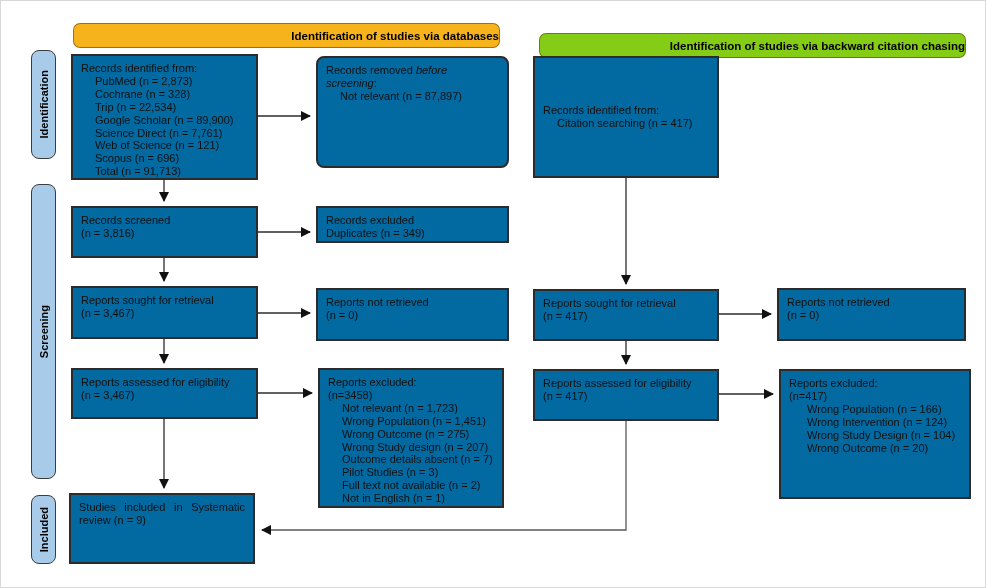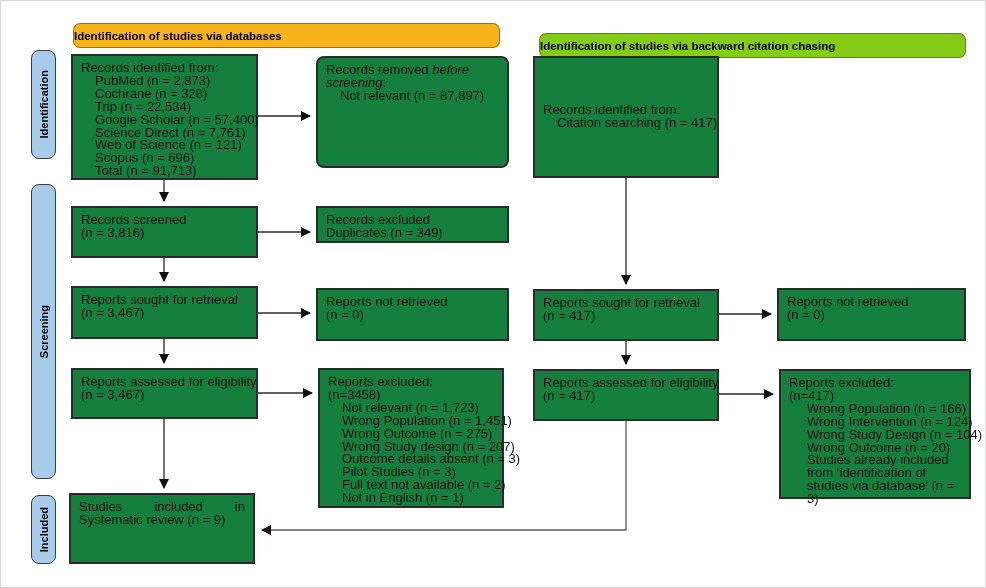--- a/index.html
+++ b/index.html
@@ -4,35 +4,35 @@
 <style>
   html,body{margin:0;padding:0;background:#fff;}
   #canvas{
     position:relative;width:986px;height:588px;background:#ffffff;
     font-family:"Liberation Sans","DejaVu Sans",sans-serif;color:#111;
     border:1px solid #d8d8d8;box-sizing:border-box;overflow:hidden;
   }
   .banner{
     position:absolute;height:23px;border-radius:7px;
     border:1px solid rgba(90,60,0,.55);
-    display:flex;align-items:center;justify-content:flex-start;
+    display:flex;align-items:center;justify-content:flex-end;
     font-size:11.5px;font-weight:bold;color:#000;
   }
   .sidebar{
     position:absolute;width:25px;border-radius:8px;
     border:1.5px solid #3c3c3c;box-sizing:border-box;
     display:flex;align-items:center;justify-content:center;
   }
   .sidebar span{
     writing-mode:vertical-rl;transform:rotate(180deg);
     font-size:11px;font-weight:bold;color:#000;white-space:nowrap;
   }
   .box{
-    position:absolute;background:#15803d;border:2px solid #2b2b2b;
-    box-sizing:border-box;padding:6px 8px;font-size:13px;line-height:12.9px;
+    position:absolute;background:#0369a1;border:2px solid #2b2b2b;
+    box-sizing:border-box;padding:6px 8px;font-size:11px;line-height:12.9px;
   }
   .box .line{white-space:nowrap;}
   .box .wrap{white-space:normal;}
   .indent{padding-left:14px;}
   .indent-lg{padding-left:18px;}
   .vcenter{display:flex;flex-direction:column;justify-content:center;}
   .it{font-style:italic;}
   .removed-text{max-width:158px;white-space:normal;}
   .justify{text-align:justify;}
   #arrows{position:absolute;left:0;top:0;width:986px;height:588px;pointer-events:none;}
@@ -80,21 +80,21 @@
   </div>
   <div class="sidebar" style="left: 30px; top: 494px; height: 69px; background-color: rgb(169, 203, 234);">
     <span>Included</span>
   </div>
 
   <div class="box" style="left:70px;top:53px;width:187px;height:126px;">
     <div class="line">Records identified from:</div>
     <div class="line indent">PubMed (n = 2,873)</div>
     <div class="line indent">Cochrane (n = 328)</div>
     <div class="line indent">Trip (n = 22,534)</div>
-    <div class="line indent">Google Scholar (n = 57,400)</div>
+    <div class="line indent">Google Scholar (n = 89,900)</div>
     <div class="line indent">Science Direct (n = 7,761)</div>
     <div class="line indent">Web of Science (n = 121)</div>
     <div class="line indent">Scopus (n = 696)</div>
     <div class="line indent">Total (n = 91,713)</div>
   </div>
 
   <div class="box" style="left:315px;top:55px;width:193px;height:112px;border-radius:8px;">
     <div class="removed-text"><span>Records removed </span><span class="it">before screening</span><span>:</span></div>
     <div class="line indent">Not relevant (n = 87,897)</div>
   </div>
@@ -124,21 +124,21 @@
     <div class="line">(n = 3,467)</div>
   </div>
 
   <div class="box" style="left:317px;top:367px;width:186px;height:140px;">
     <div class="line">Reports excluded:</div>
     <div class="line">(n=3458)</div>
     <div class="line indent">Not relevant (n = 1,723)</div>
     <div class="line indent">Wrong Population (n = 1,451)</div>
     <div class="line indent">Wrong Outcome (n = 275)</div>
     <div class="line indent">Wrong Study design (n = 207)</div>
-    <div class="line indent">Outcome details absent (n = 3)</div>
+    <div class="line indent">Outcome details absent (n = 7)</div>
     <div class="line indent">Pilot Studies (n = 3)</div>
     <div class="line indent">Full text not available (n = 2)</div>
     <div class="line indent">Not in English (n = 1)</div>
   </div>
 
   <div class="box" style="left:68px;top:492px;width:186px;height:71px;">
     <div class="wrap justify">Studies included in Systematic review (n = 9)</div>
   </div>
 
   <div class="box vcenter" style="left:532px;top:55px;width:186px;height:122px;">
@@ -161,16 +161,15 @@
     <div class="line">(n = 417)</div>
   </div>
 
   <div class="box" style="left:778px;top:368px;width:192px;height:130px;">
     <div class="line">Reports excluded:</div>
     <div class="line">(n=417)</div>
     <div class="line indent-lg">Wrong Population (n = 166)</div>
     <div class="line indent-lg">Wrong Intervention (n = 124)</div>
     <div class="line indent-lg">Wrong Study Design (n = 104)</div>
     <div class="line indent-lg">Wrong Outcome (n = 20)</div>
-    <div class="wrap indent-lg">Studies already included from ‘identification of studies via database’ (n = 3)</div>
   </div>
 
 </div>
 
 </body></html>

